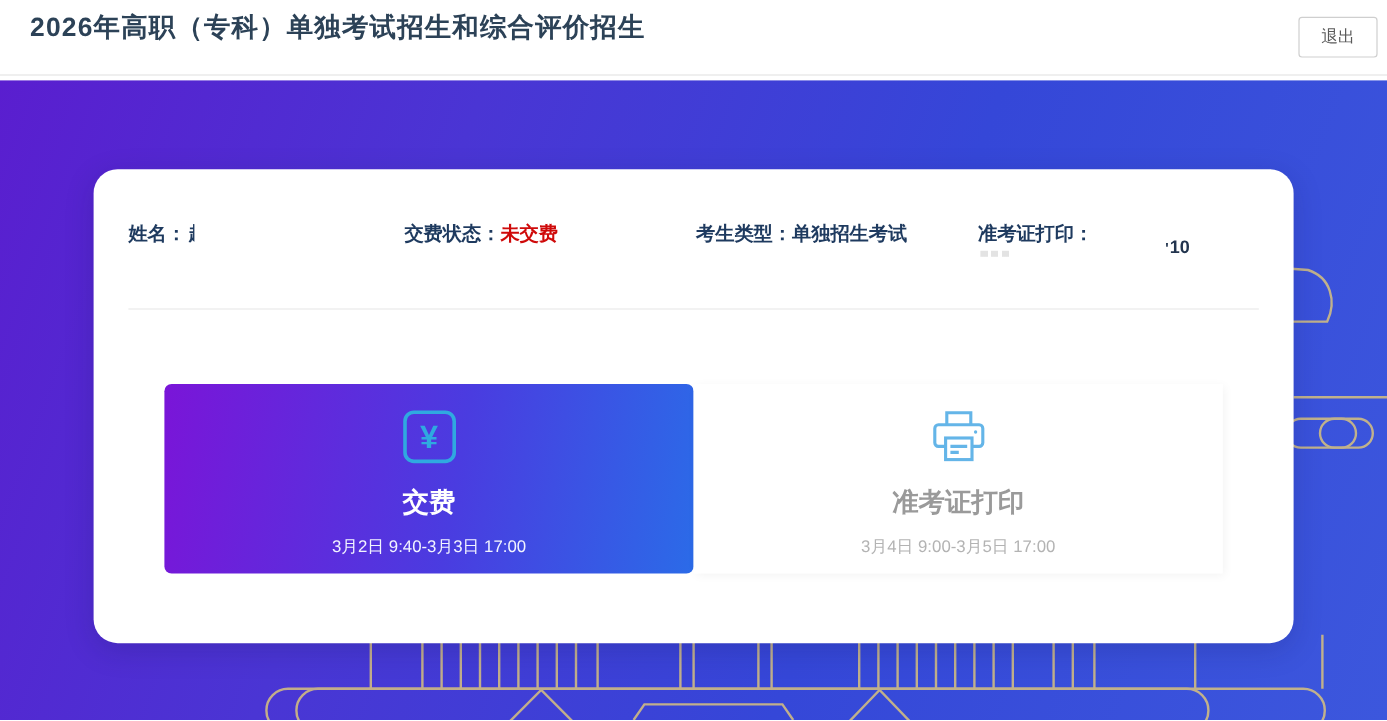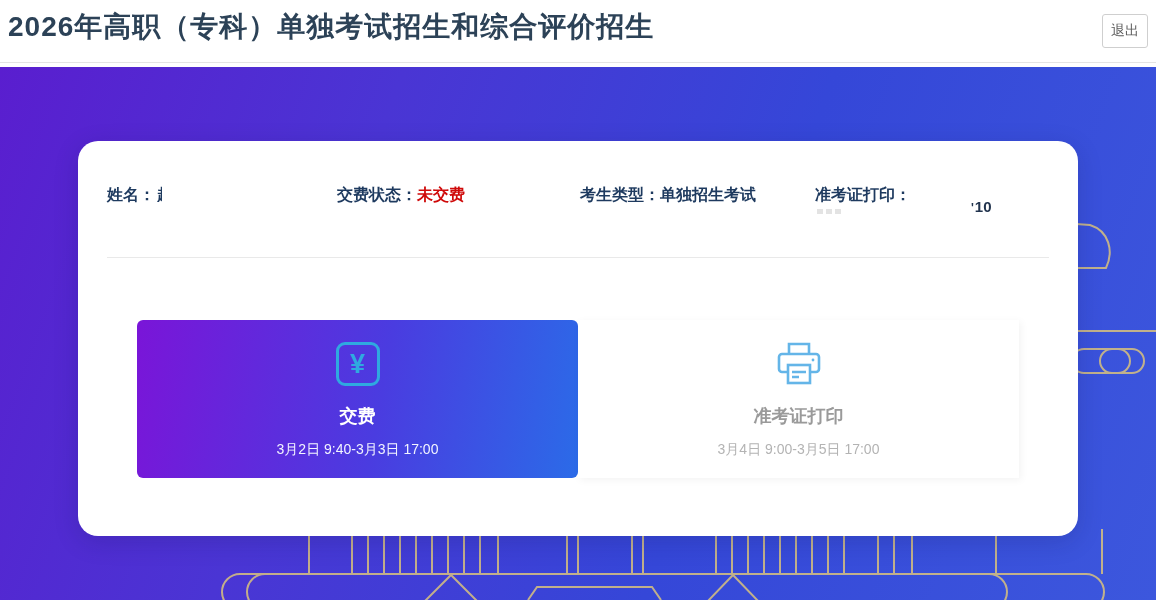--- a/index.html
+++ b/index.html
@@ -2,23 +2,23 @@
 <html><head>
 <meta charset="utf-8">
 <style>
   * { box-sizing: border-box; margin: 0; padding: 0; }
   html,body { width:1156px; height:601px; overflow:hidden; background:#fff;
               font-family:"Liberation Sans", sans-serif; }
 
   
   .header { position:relative; height:63px; background:#fff;
             border-bottom:1px solid #e4e4e4; }
-  .header h1 { position:absolute; left:8px; top:8px; font-size:28px;
+  .header h1 { position:absolute; left:25px; top:8px; font-size:22px;
                font-weight:bold; color:#2c4257; letter-spacing:1px; }
-  .logout-btn { position:absolute; right:8px; top:14px; width:46px; height:34px;
+  .logout-btn { position:absolute; right:8px; top:14px; width:66px; height:34px;
                 background:#fff; border:1px solid #cfcfcf; border-radius:3px;
                 font-size:14px; color:#5a5a5a; cursor:pointer;
                 font-family:"Liberation Sans", sans-serif; }
 
   
   .banner { position:relative; margin-top:4px; height:533px; overflow:hidden;
             background:linear-gradient(110deg,#5a1ecf 0%,#4a35d4 30%,#3547d8 62%,#3c57dd 100%); }
   .deco { position:absolute; left:0; top:0; width:1156px; height:533px;
           pointer-events:none; }
 
@@ -53,21 +53,21 @@
   .tile { width:441px; height:158px; display:flex; flex-direction:column;
           align-items:center; cursor:pointer; }
   .tile-pay { background:linear-gradient(100deg,#7a15d8 0%,#4a3ce0 55%,#2b6be8 100%);
               border-radius:6px; color:#fff; }
   .tile-print { background:#fff; box-shadow:2px 2px 8px rgba(0,0,0,.05); }
   .tile-icon { margin-top:21px; height:46px; display:flex; align-items:center;
                justify-content:center; }
   .yen-box { width:44px; height:44px; border:3px solid #2fa9e0; border-radius:9px;
              display:flex; align-items:center; justify-content:center;
              color:#2fa9e0; font-size:27px; font-weight:bold; }
-  .tile-title { margin-top:17px; font-size:18px; font-weight:bold; }
+  .tile-title { margin-top:17px; font-size:22px; font-weight:bold; }
   .tile-pay .tile-title { color:#fff; }
   .tile-print .tile-title { color:#9a9a9a; }
   .tile-date { margin-top:13px; font-size:14px; }
   .tile-pay .tile-date { color:#f2f4ff; }
   .tile-print .tile-date { color:#b3b3b3; }
 </style>
 </head>
 <body>
 
 <div class="header">

